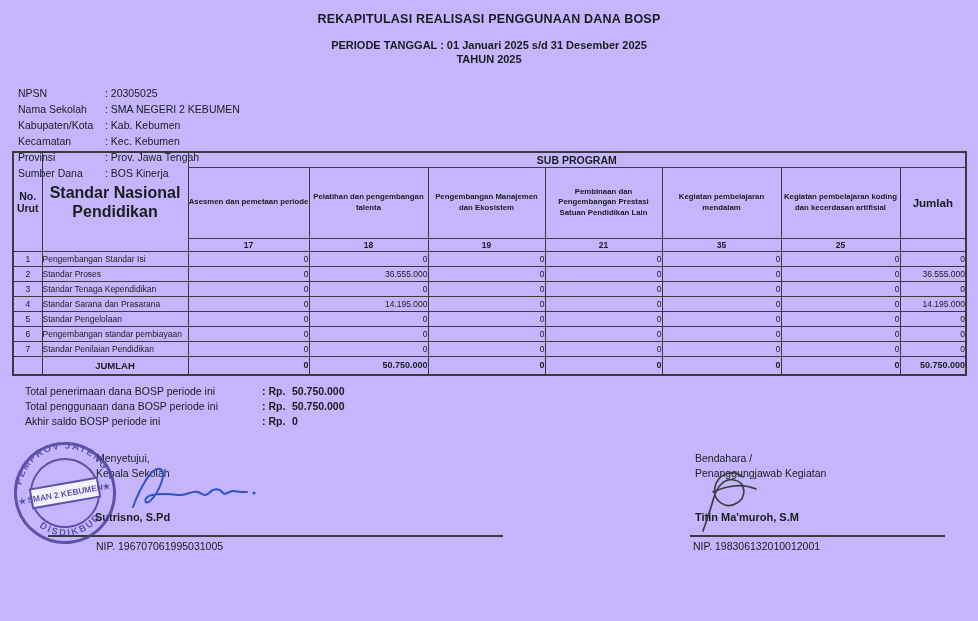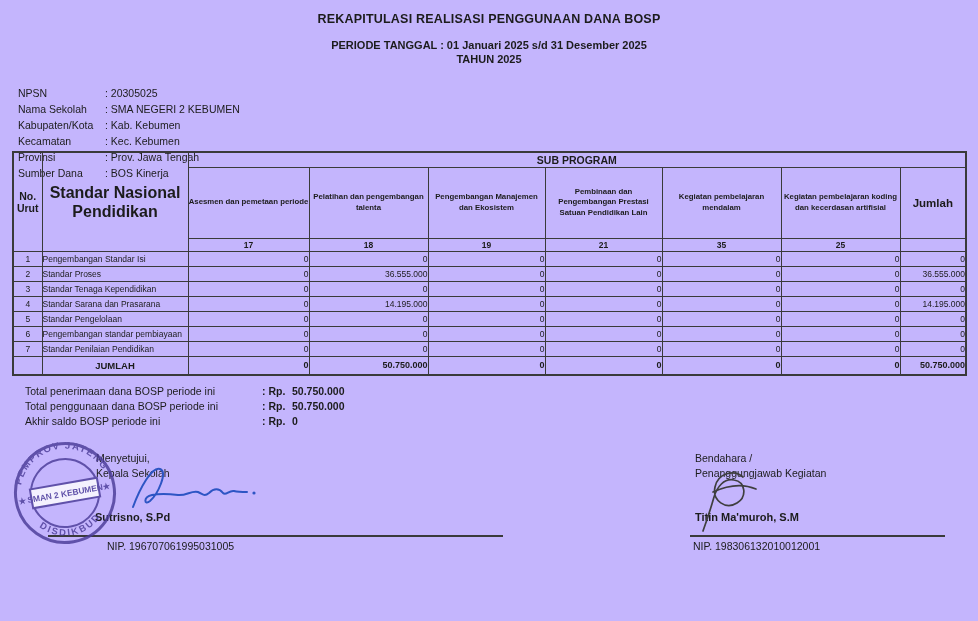--- a/index.html
+++ b/index.html
@@ -47,21 +47,21 @@
   .sig-role{position:absolute;font-size:10.5px;line-height:15px;}
   .sl-role{left:96px;top:451px;}
   .sr-role{left:695px;top:451px;}
   .sig-name{position:absolute;font-size:11px;font-weight:bold;}
   .sl-name{left:95px;top:511px;}
   .sr-name{left:695px;top:511px;}
   .sig-line{position:absolute;height:2px;background:#3a3a3a;}
   .sl-line{left:48px;top:535px;width:455px;}
   .sr-line{left:690px;top:535px;width:255px;}
   .sig-nip{position:absolute;font-size:10.5px;}
-  .sl-nip{left:107px;top:540px;text-align:right;}
+  .sl-nip{left:96px;top:540px;text-align:right;}
   .sr-nip{left:693px;top:540px;}
   
   .stamp{position:absolute;left:11px;top:439px;opacity:.82;z-index:5;}
   .sig-overlay{position:absolute;left:0;top:0;width:978px;height:621px;z-index:6;pointer-events:none;}
 </style>
 </head>
 <body>
 
 <div class="page">
 

